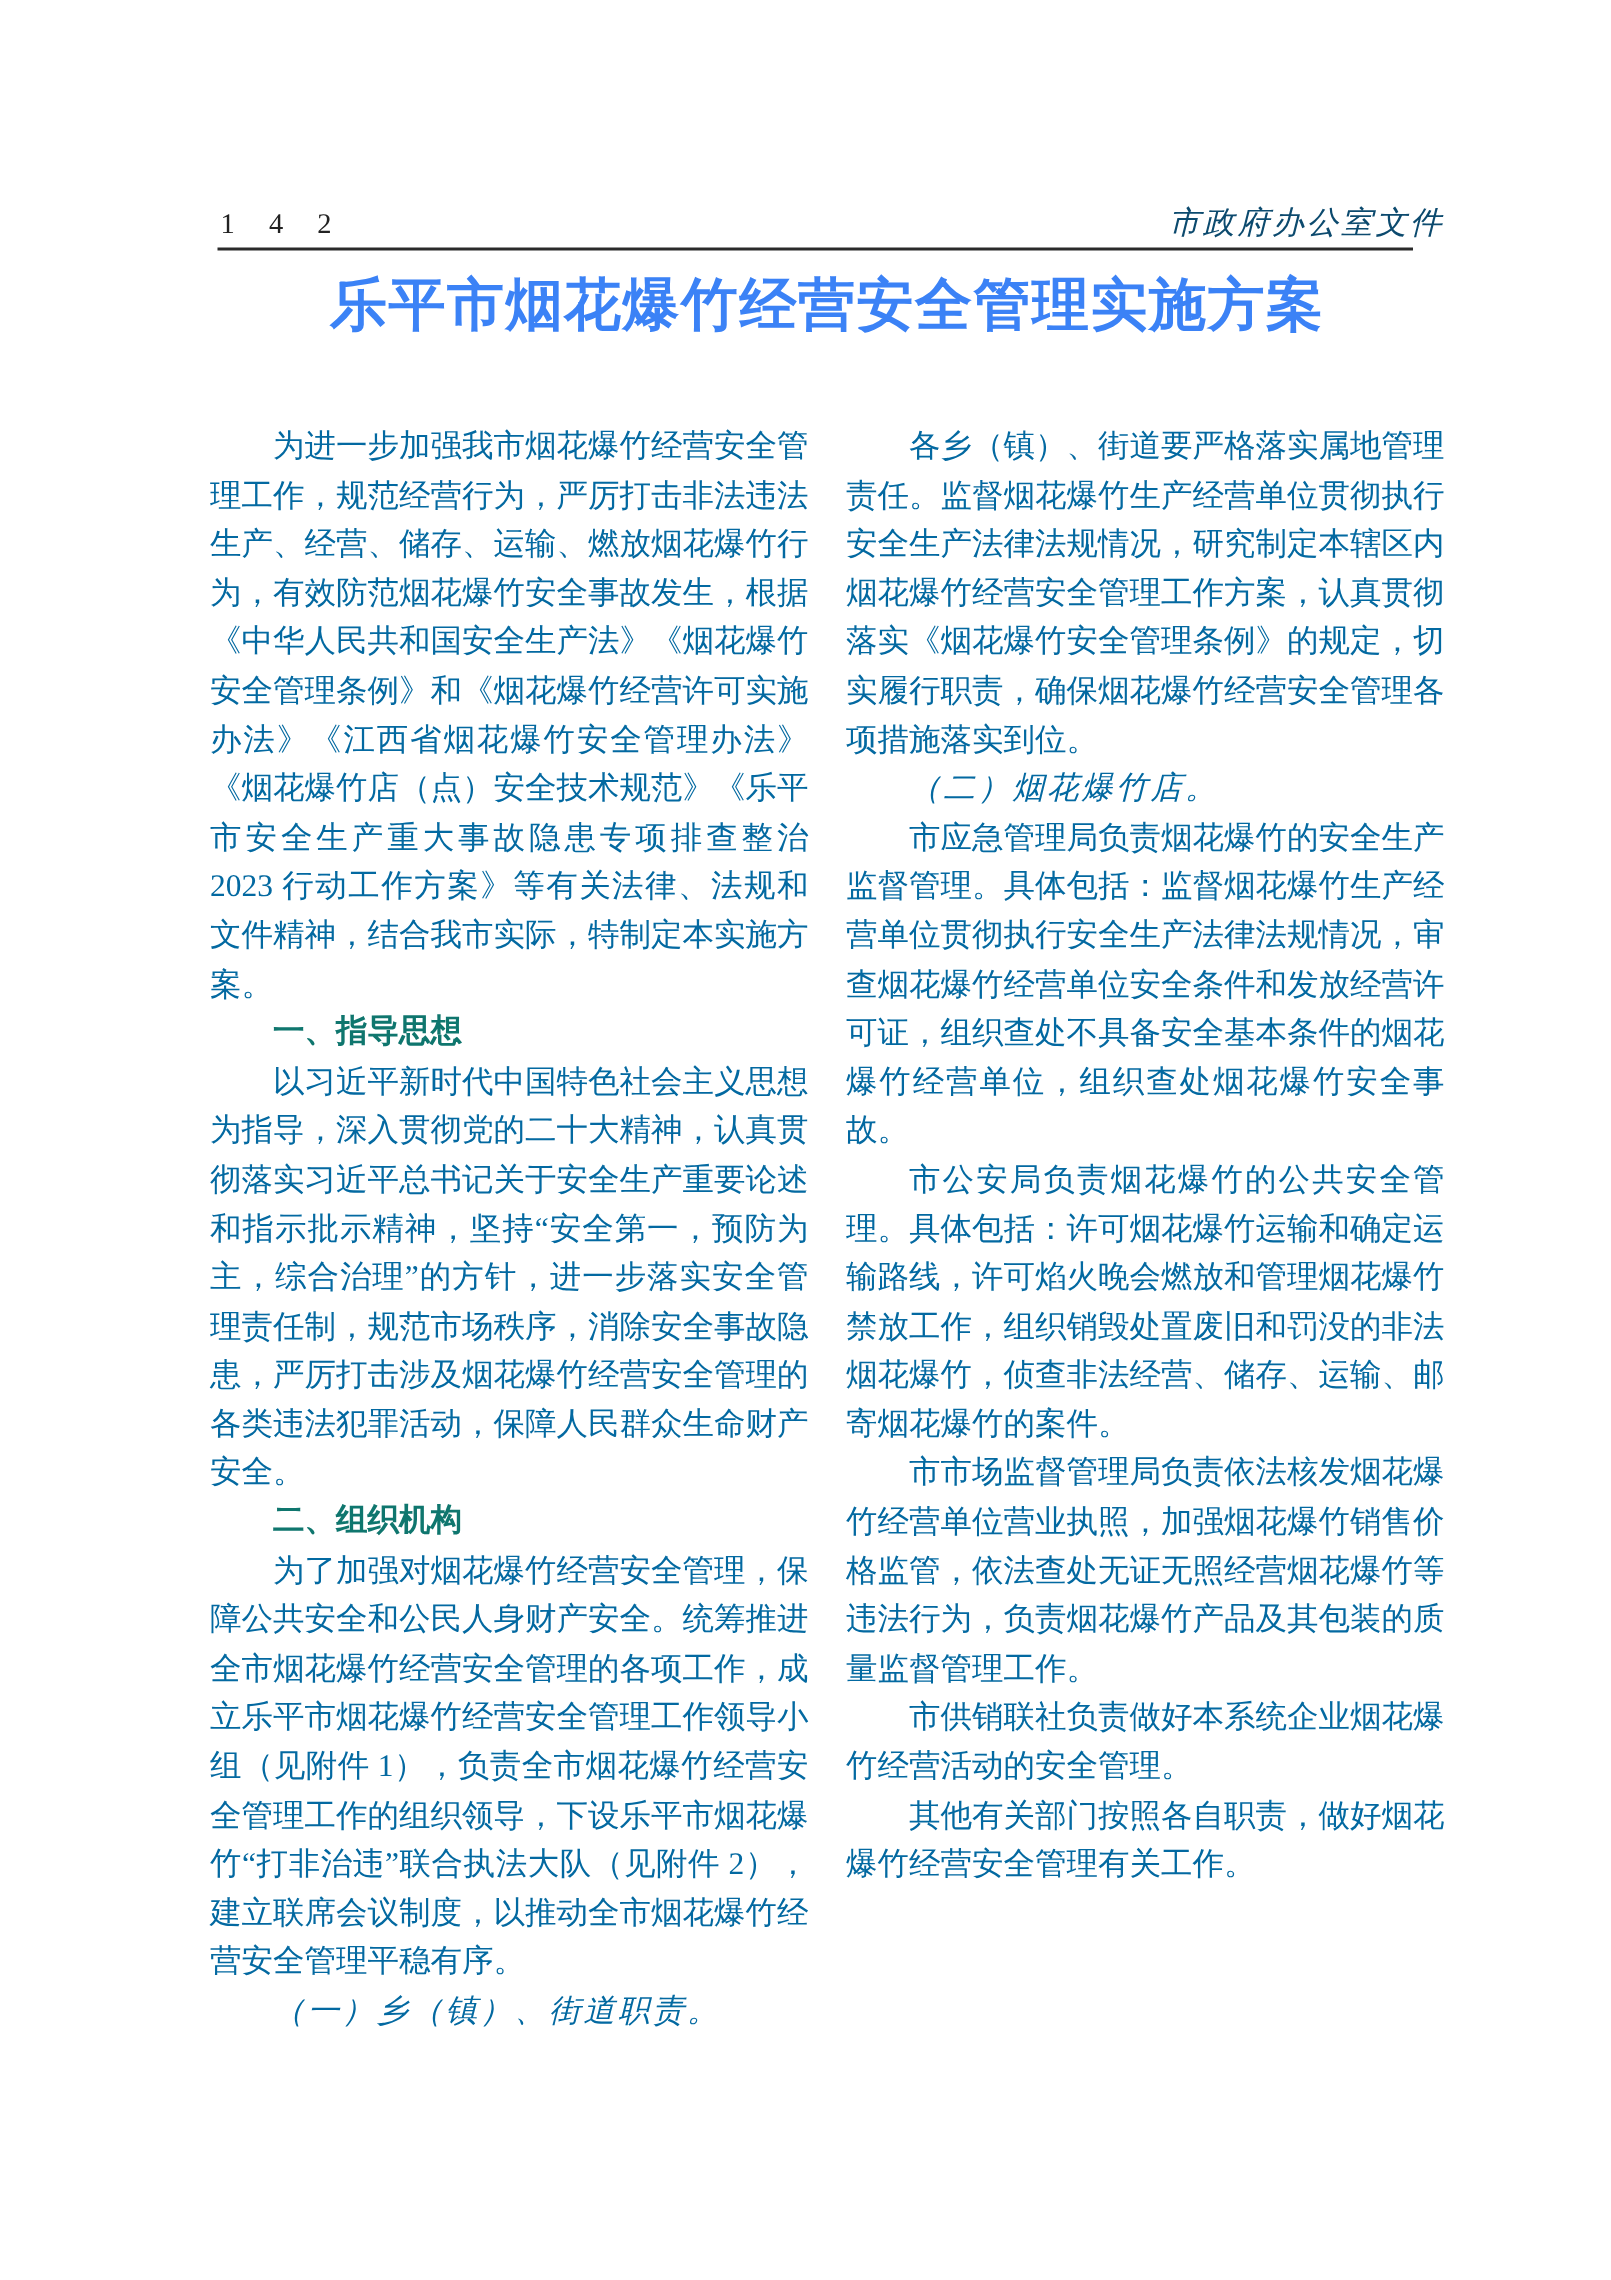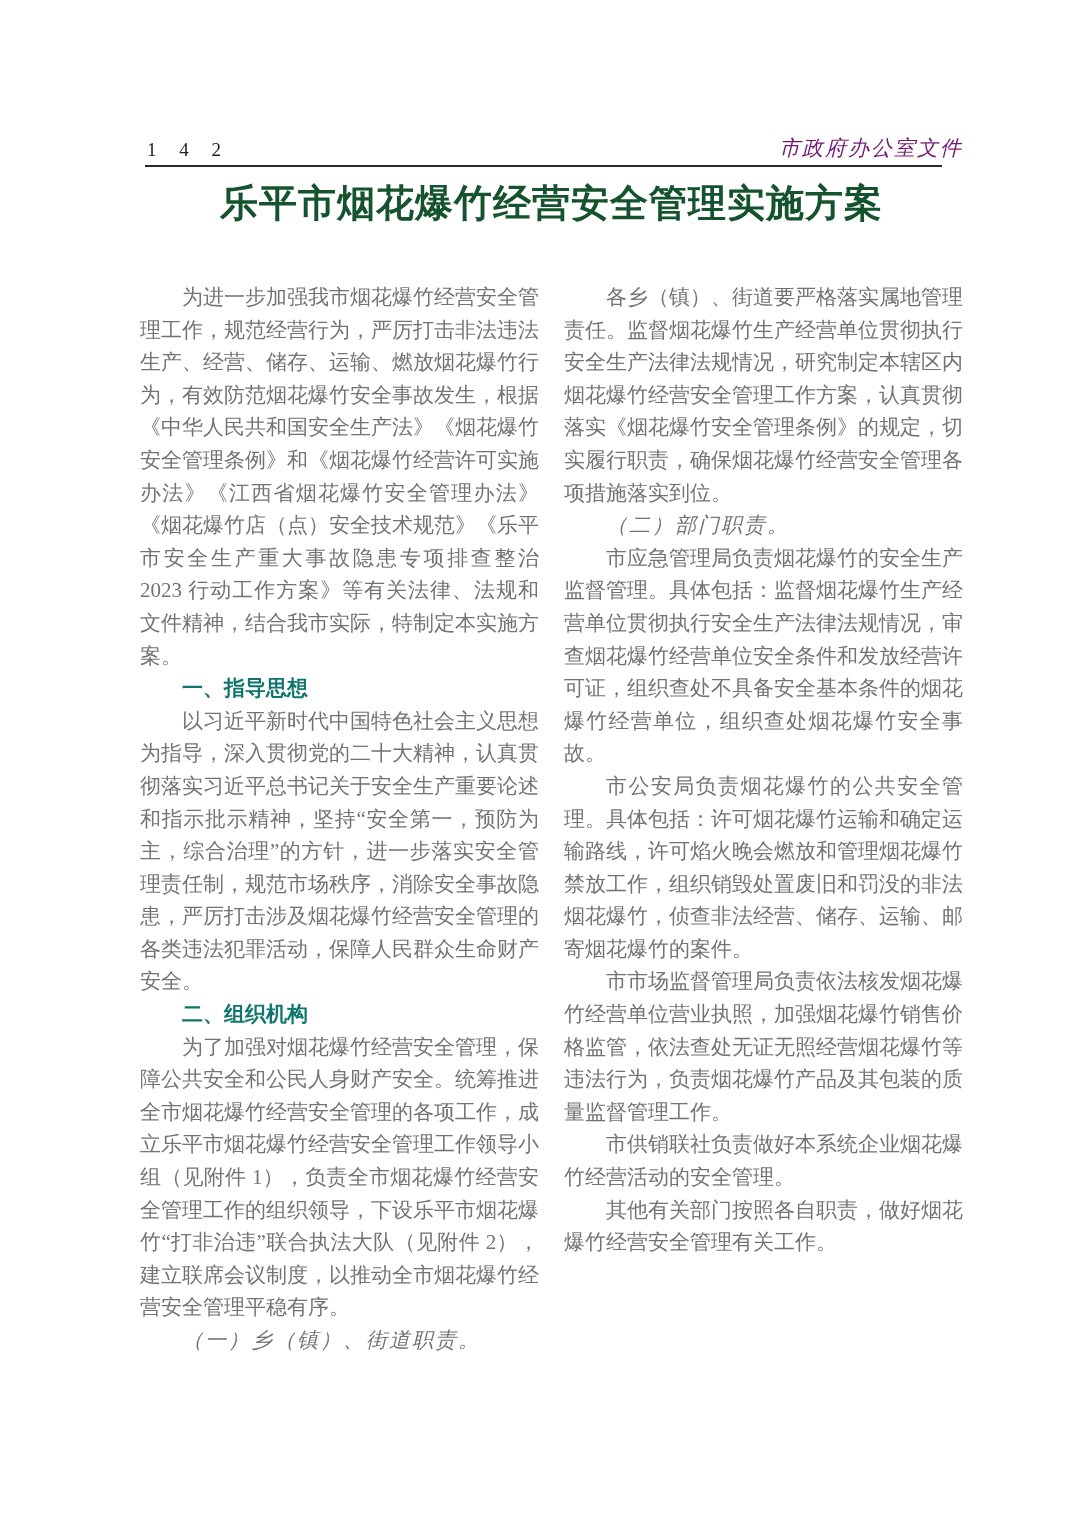--- a/index.html
+++ b/index.html
@@ -23,21 +23,21 @@
     color: #222222;
     font-family: "Liberation Serif", serif;
   }
   .header-label {
     position: absolute;
     right: 111px;
     top: 134px;
     font-size: 21px;
     font-style: italic;
     letter-spacing: 2px;
-    color: #701a75;
+    color: #0c4a6e;
     font-family: "Liberation Serif", serif;
   }
   .header-rule {
     position: absolute;
     left: 145px;
     right: 132px;
     top: 165px;
     border-top: 2px solid #2a2a2a;
   }
   
@@ -45,40 +45,40 @@
     position: absolute;
     left: 140px;
     top: 178px;
     width: 823px;
     margin: 0;
     text-align: center;
     font-family: "Liberation Sans", sans-serif;
     font-weight: bold;
     font-size: 38px;
     letter-spacing: 1px;
-    color: #14532d;
+    color: #3b82f6;
     white-space: nowrap;
   }
   
   .columns {
     position: absolute;
     left: 140px;
     top: 281px;
     width: 823px;
     display: flex;
     gap: 25px;
   }
   .col { width: 399px; }
   .col p {
     margin: 0;
     font-size: 21px;
     line-height: 32.6px;
     text-align: justify;
     text-indent: 2em;
-    color: #737373;
+    color: #0369a1;
     font-family: "Liberation Serif", serif;
   }
   .col p.heading {
     font-family: "Liberation Sans", sans-serif;
     font-weight: bold;
     color: #0f766e;
     text-align: left;
   }
   .col p.kai {
     font-style: italic;
@@ -105,21 +105,21 @@
       <p class="body">为进一步加强我市烟花爆竹经营安全管理工作，规范经营行为，严厉打击非法违法生产、经营、储存、运输、燃放烟花爆竹行为，有效防范烟花爆竹安全事故发生，根据《中华人民共和国安全生产法》《烟花爆竹安全管理条例》和《烟花爆竹经营许可实施办法》《江西省烟花爆竹安全管理办法》《烟花爆竹店（点）安全技术规范》《乐平市安全生产重大事故隐患专项排查整治 2023 行动工作方案》等有关法律、法规和文件精神，结合我市实际，特制定本实施方案。</p>
       <p class="heading">一、指导思想</p>
       <p class="body">以习近平新时代中国特色社会主义思想为指导，深入贯彻党的二十大精神，认真贯彻落实习近平总书记关于安全生产重要论述和指示批示精神，坚持“安全第一，预防为主，综合治理”的方针，进一步落实安全管理责任制，规范市场秩序，消除安全事故隐患，严厉打击涉及烟花爆竹经营安全管理的各类违法犯罪活动，保障人民群众生命财产安全。</p>
       <p class="heading">二、组织机构</p>
       <p class="body">为了加强对烟花爆竹经营安全管理，保障公共安全和公民人身财产安全。统筹推进全市烟花爆竹经营安全管理的各项工作，成立乐平市烟花爆竹经营安全管理工作领导小组（见附件 1），负责全市烟花爆竹经营安全管理工作的组织领导，下设乐平市烟花爆竹“打非治违”联合执法大队（见附件 2），建立联席会议制度，以推动全市烟花爆竹经营安全管理平稳有序。</p>
       <p class="kai">（一）乡（镇）、街道职责。</p>
     </div>
 
     <div class="col">
       <p class="body">各乡（镇）、街道要严格落实属地管理责任。监督烟花爆竹生产经营单位贯彻执行安全生产法律法规情况，研究制定本辖区内烟花爆竹经营安全管理工作方案，认真贯彻落实《烟花爆竹安全管理条例》的规定，切实履行职责，确保烟花爆竹经营安全管理各项措施落实到位。</p>
-      <p class="kai">（二）部门职责。</p>
+      <p class="kai">（二）烟花爆竹店。</p>
       <p class="body">市应急管理局负责烟花爆竹的安全生产监督管理。具体包括：监督烟花爆竹生产经营单位贯彻执行安全生产法律法规情况，审查烟花爆竹经营单位安全条件和发放经营许可证，组织查处不具备安全基本条件的烟花爆竹经营单位，组织查处烟花爆竹安全事故。</p>
       <p class="body">市公安局负责烟花爆竹的公共安全管理。具体包括：许可烟花爆竹运输和确定运输路线，许可焰火晚会燃放和管理烟花爆竹禁放工作，组织销毁处置废旧和罚没的非法烟花爆竹，侦查非法经营、储存、运输、邮寄烟花爆竹的案件。</p>
       <p class="body">市市场监督管理局负责依法核发烟花爆竹经营单位营业执照，加强烟花爆竹销售价格监管，依法查处无证无照经营烟花爆竹等违法行为，负责烟花爆竹产品及其包装的质量监督管理工作。</p>
       <p class="body">市供销联社负责做好本系统企业烟花爆竹经营活动的安全管理。</p>
       <p class="body">其他有关部门按照各自职责，做好烟花爆竹经营安全管理有关工作。</p>
     </div>
 
   </div>
 </div>
 

